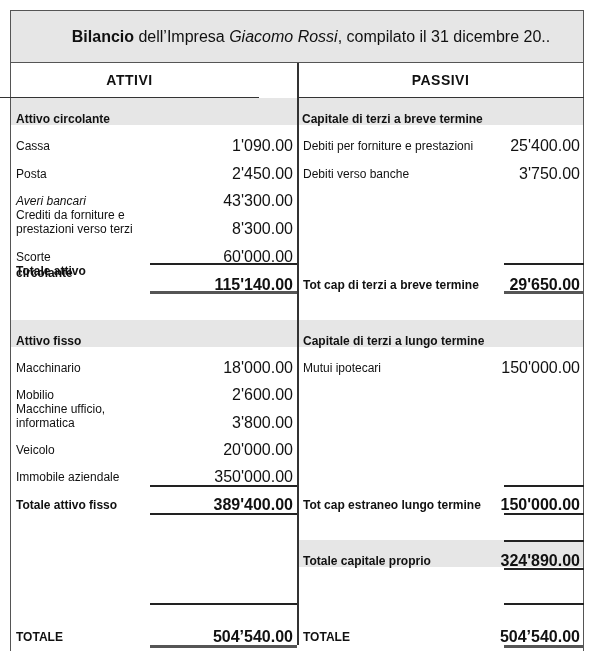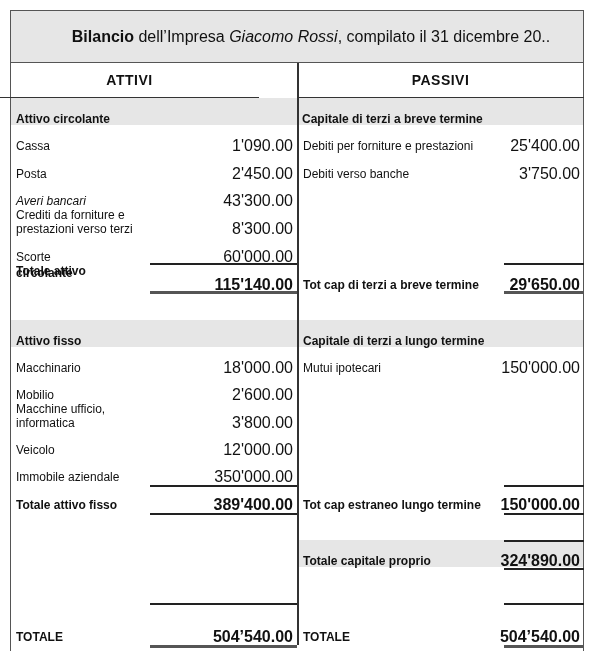--- a/index.html
+++ b/index.html
@@ -70,21 +70,21 @@
 <div class="val" style="right:307px; top:361px;">18'000.00</div>
 
 <div class="lbl" style="left:16px; top:388px;">Mobilio</div>
 <div class="val" style="right:307px; top:388px;">2'600.00</div>
 
 <div class="lbl" style="left:16px; top:402px;">Macchine ufficio,</div>
 <div class="lbl" style="left:16px; top:416px;">informatica</div>
 <div class="val" style="right:307px; top:416px;">3'800.00</div>
 
 <div class="lbl" style="left:16px; top:443px;">Veicolo</div>
-<div class="val" style="right:307px; top:443px;">12'000.00</div>
+<div class="val" style="right:307px; top:443px;">20'000.00</div>
 
 <div class="lbl" style="left:16px; top:470px;">Immobile aziendale</div>
 <div class="val" style="right:307px; top:470px;">350'000.00</div>
 <div class="uline" style="left:150px; top:485px; width:147px;"></div>
 
 <div class="lbl bold" style="left:16px; top:498px;">Totale attivo fisso</div>
 <div class="val bold" style="right:307px; top:498px;">389'400.00</div>
 <div class="uline" style="left:150px; top:513px; width:147px;"></div>
 
 <div class="uline" style="left:150px; top:603px; width:147px;"></div>

